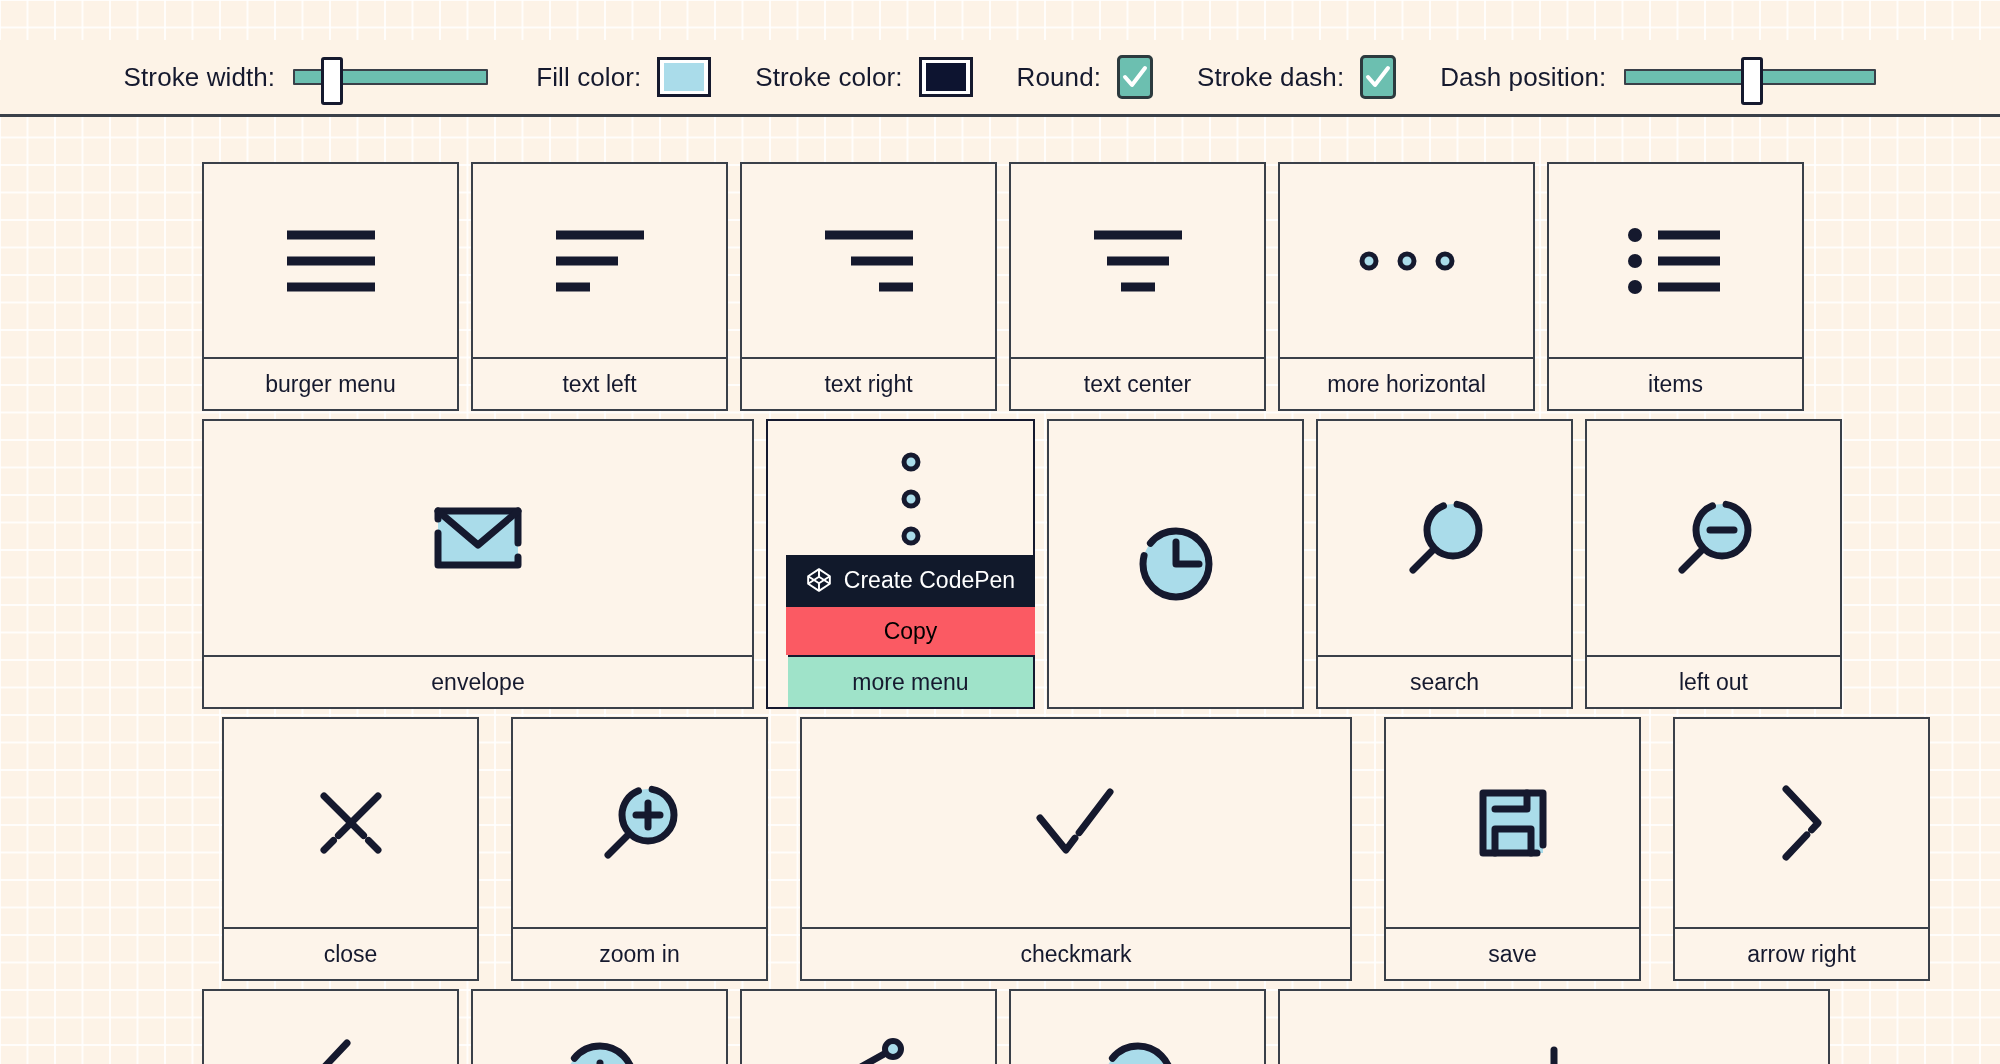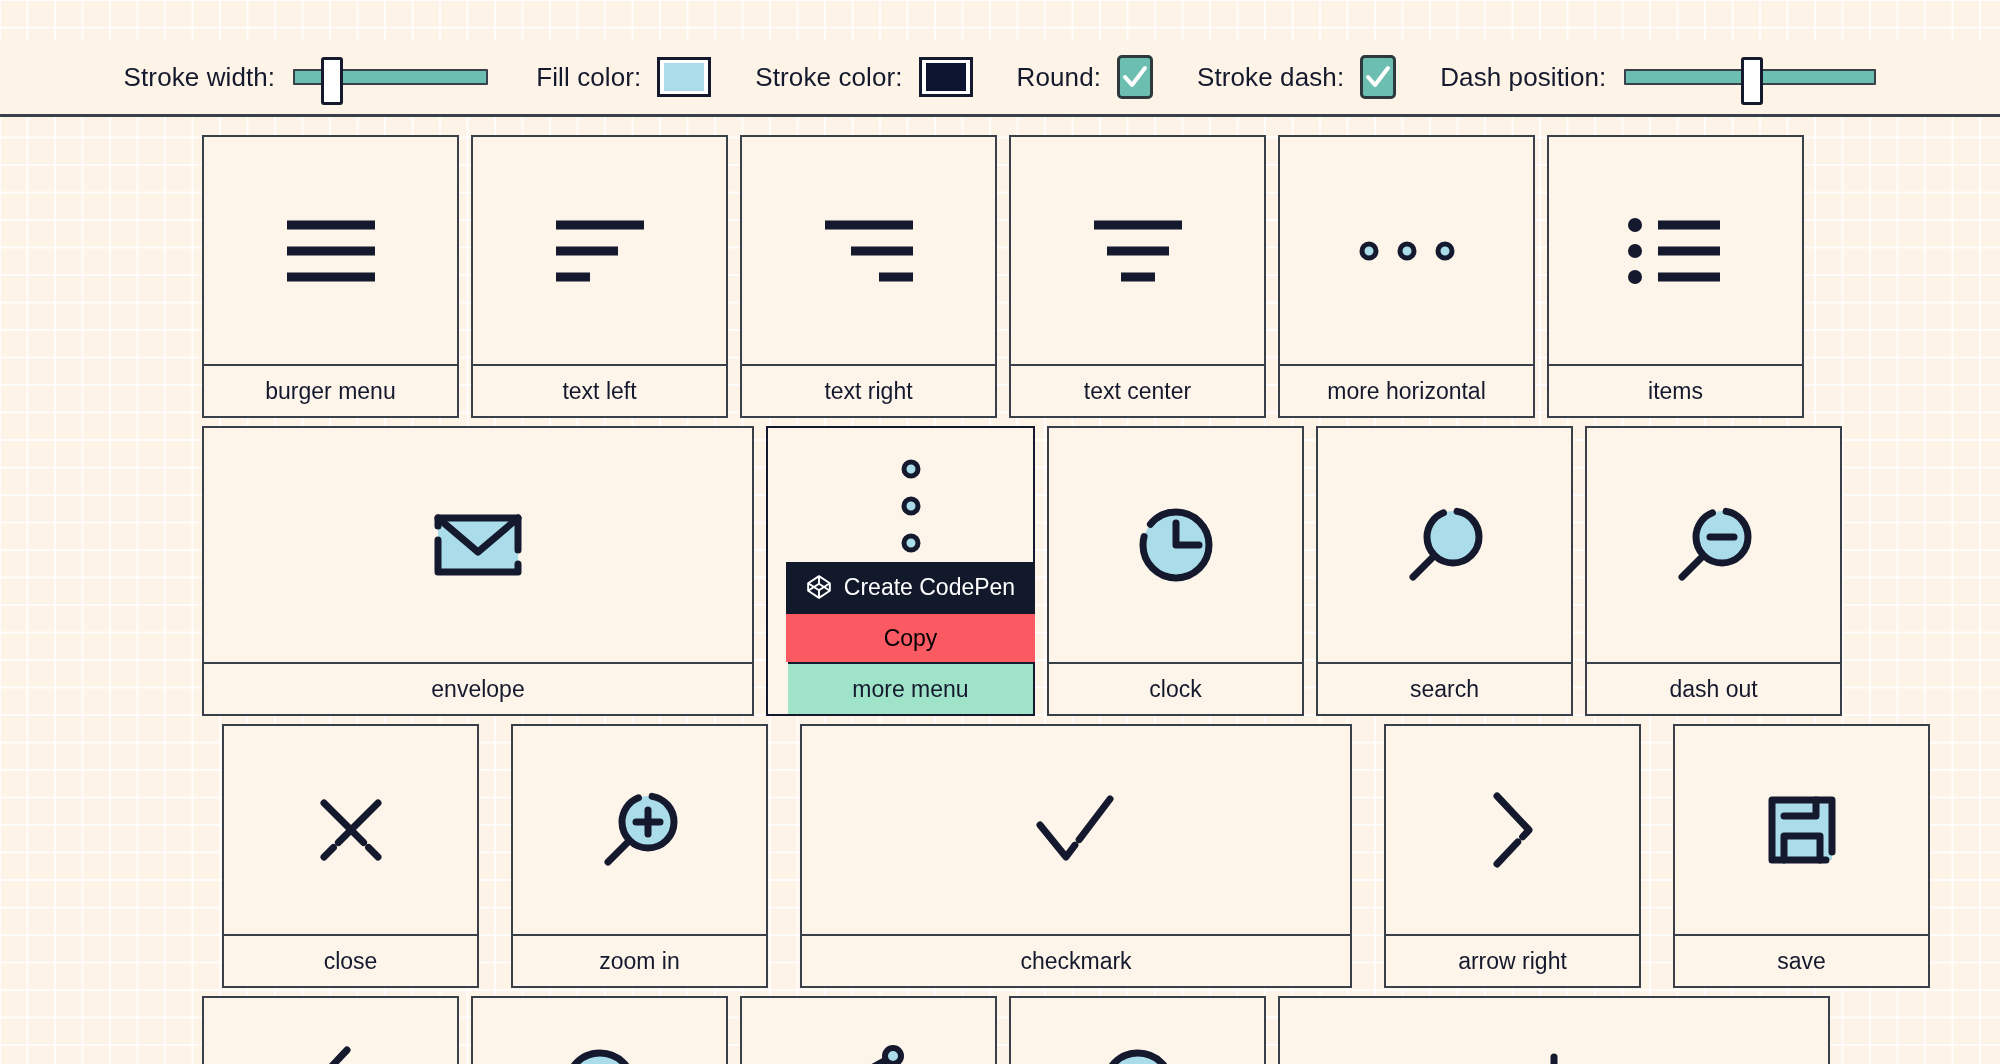--- a/index.html
+++ b/index.html
@@ -128,21 +128,21 @@
     line-height: 50px;
     height: 52px;
     color: #15192e;
     background: #fdf4ea;
     font-family: "Liberation Sans", sans-serif;
   }
 
   .w1 { width: 257px; }
   .w2 { width: 552px; }
   .w3 { width: 269px; }
-  .h1 { height: 283px; }
+  .h1 { height: 249px; margin-top: 27px; }
   .h2 { height: 290px; }
   .h3 { height: 264px; margin-left: 20px; }
   .h4 { height: 120px; }
 
   
   .cell.hovered { border-color: #15192e; padding-left: 20px; }
   .cell.hovered .cap {
     background: #9fe3c9;
     border-top: 2px solid #15192e;
   }
@@ -356,42 +356,41 @@
       <div class="cap">more menu</div>
     </div>
 
     <div class="cell w1 h2">
       <div class="art">
         <svg width="74" height="74" viewBox="0 0 74 74">
           <circle class="st-fill dash" cx="37" cy="37" r="33"></circle>
           <path class="st" d="M37 15 L37 37 L60 37"></path>
         </svg>
       </div>
-      <div class="cap">clock</div>
     </div>
 
     <div class="cell w1 h2">
       <div class="art">
         <svg width="80" height="80" viewBox="0 0 80 80">
           <line class="st" x1="8" y1="72" x2="32" y2="48"></line>
           <circle class="st-fill dash" cx="48" cy="32" r="26"></circle>
         </svg>
       </div>
       <div class="cap">search</div>
     </div>
 
     <div class="cell w1 h2">
       <div class="art">
         <svg width="80" height="80" viewBox="0 0 80 80">
           <line class="st" x1="8" y1="72" x2="32" y2="48"></line>
           <circle class="st-fill dash" cx="48" cy="32" r="26"></circle>
           <line class="st" x1="36" y1="32" x2="60" y2="32"></line>
         </svg>
       </div>
-      <div class="cap">dash out</div>
+      <div class="cap">left out</div>
     </div>
 
   </div>
 
   <div class="row">
 
     <div class="cell w1 h3">
       <div class="art">
         <svg width="62" height="62" viewBox="0 0 62 62">
           <line class="st dash2" x1="4" y1="4" x2="58" y2="58"></line>
@@ -417,36 +416,36 @@
       <div class="art">
         <svg width="80" height="70" viewBox="0 0 80 70">
           <path class="st dash2" d="M4 30 L30 62 L74 4"></path>
         </svg>
       </div>
       <div class="cap">checkmark</div>
     </div>
 
     <div class="cell w1 h3">
       <div class="art">
-        <svg width="44" height="76" viewBox="0 0 44 76">
-          <path class="st dash2" d="M6 4 L38 38 L6 72"></path>
-        </svg>
-      </div>
-      <div class="cap">arrow right</div>
-    </div>
-
-    <div class="cell w1 h3">
-      <div class="art">
         <svg width="68" height="68" viewBox="0 0 68 68">
           <rect class="st-fill dash" x="4" y="4" width="60" height="60"></rect>
           <path class="st" d="M16 20 L48 20 L48 4"></path>
           <path class="st" d="M16 64 L16 40 L52 40 L52 64"></path>
         </svg>
       </div>
       <div class="cap">save</div>
+    </div>
+
+    <div class="cell w1 h3">
+      <div class="art">
+        <svg width="44" height="76" viewBox="0 0 44 76">
+          <path class="st dash2" d="M6 4 L38 38 L6 72"></path>
+        </svg>
+      </div>
+      <div class="cap">arrow right</div>
     </div>
 
   </div>
 
   <div class="row">
 
     <div class="cell w1 h4">
       <div class="art">
         <svg width="44" height="76" viewBox="0 0 44 76" style="margin-top:56px">
           <path class="st dash2" d="M38 4 L6 38 L38 72"></path>

